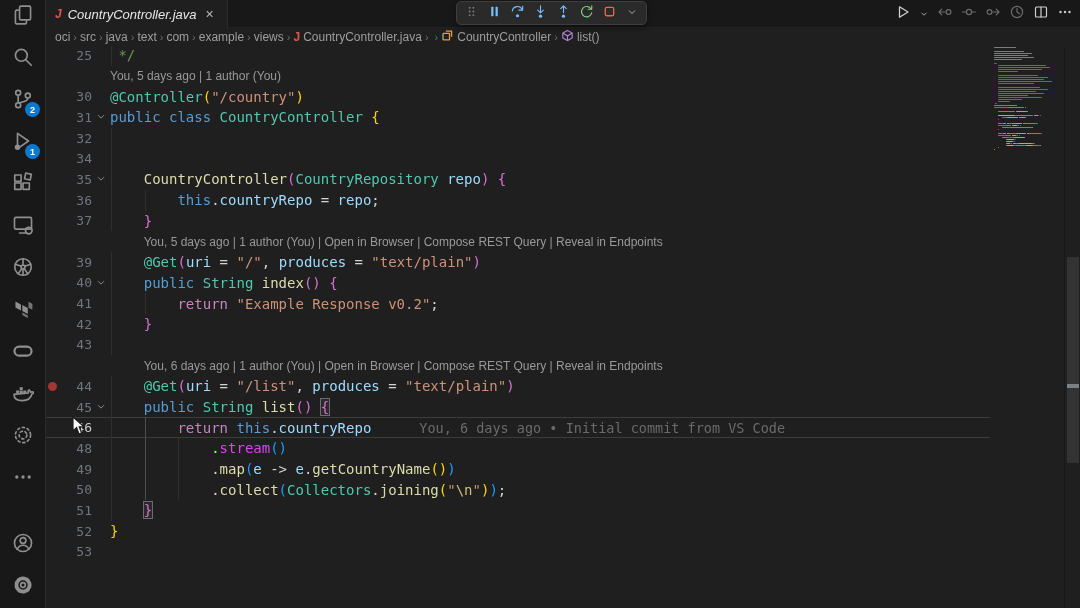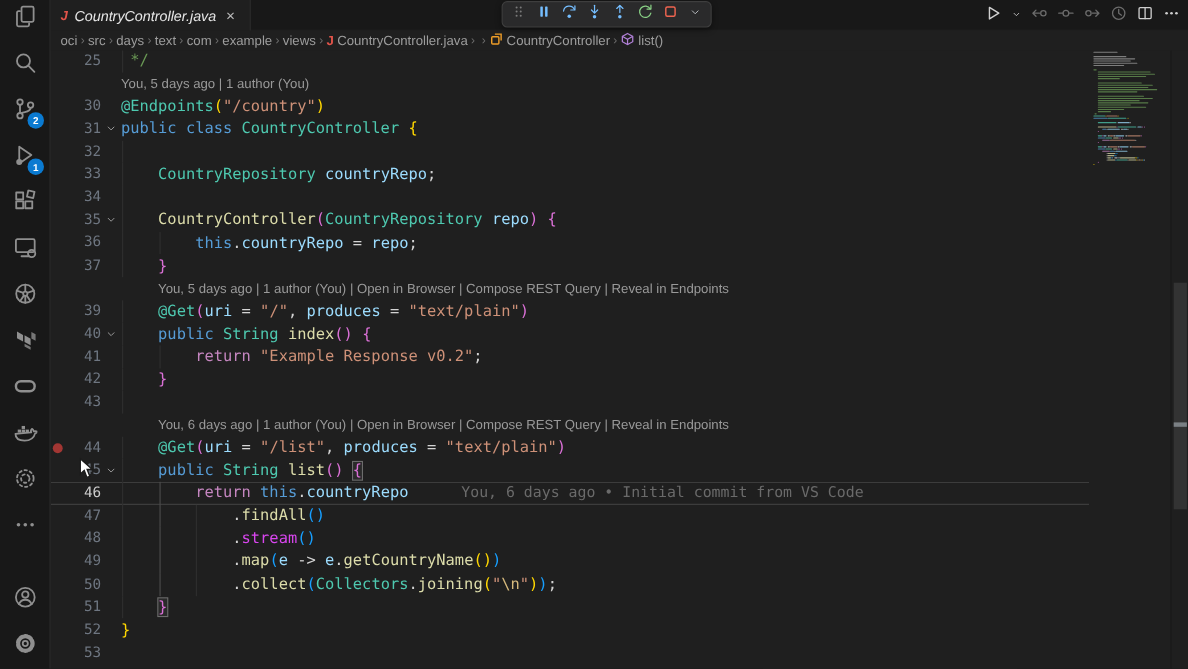--- a/index.html
+++ b/index.html
@@ -330,21 +330,21 @@
   <div id="breadcrumbs">
       <span class="bc-item">
         <span>oci</span>
       </span>
       <span class="bc-sep">›</span>
       <span class="bc-item">
         <span>src</span>
       </span>
       <span class="bc-sep">›</span>
       <span class="bc-item">
-        <span>days</span>
+        <span>java</span>
       </span>
       <span class="bc-sep">›</span>
       <span class="bc-item">
         <span>text</span>
       </span>
       <span class="bc-sep">›</span>
       <span class="bc-item">
         <span>com</span>
       </span>
       <span class="bc-sep">›</span>
@@ -388,21 +388,21 @@
           <div class="cell-fold"></div>
           <div class="cell-code"><span style="color: rgb(106, 153, 85);"> */</span></div>
         </div>
         <div class="row">
           <span class="lens" style="margin-left: 64px;">You, 5 days ago | 1 author (You)</span>
         </div>
         <div class="row">
           <div class="cell-bp"></div>
           <div class="cell-num">30</div>
           <div class="cell-fold"></div>
-          <div class="cell-code"><span style="color: rgb(78, 201, 176);">@Endpoints</span><span style="color: rgb(255, 215, 0);">(</span><span style="color: rgb(206, 145, 120);">"/country"</span><span style="color: rgb(255, 215, 0);">)</span></div>
+          <div class="cell-code"><span style="color: rgb(78, 201, 176);">@Controller</span><span style="color: rgb(255, 215, 0);">(</span><span style="color: rgb(206, 145, 120);">"/country"</span><span style="color: rgb(255, 215, 0);">)</span></div>
         </div>
         <div class="row">
           <div class="cell-bp"></div>
           <div class="cell-num">31</div>
           <div class="cell-fold">
             <svg width="12" height="12" viewBox="0 0 16 16" fill="none" stroke="#9a9a9a" stroke-width="1.2" stroke-linecap="round" stroke-linejoin="round">
               <path d="M4.5 6 L8 9.5 L11.5 6" stroke="#9a9a9a"></path>
             </svg>
           </div>
           <div class="cell-code"><span style="color: rgb(86, 156, 214);">public class </span><span style="color: rgb(78, 201, 176);">CountryController</span><span style="color: rgb(212, 212, 212);"> </span><span style="color: rgb(255, 215, 0);">{</span></div>
@@ -410,27 +410,20 @@
         <div class="row">
           <div class="guide" style="left: 65px;"></div>
           <div class="cell-bp"></div>
           <div class="cell-num">32</div>
           <div class="cell-fold"></div>
           <div class="cell-code"></div>
         </div>
         <div class="row">
           <div class="guide" style="left: 65px;"></div>
           <div class="cell-bp"></div>
-          <div class="cell-num">33</div>
-          <div class="cell-fold"></div>
-          <div class="cell-code"><span style="color: rgb(212, 212, 212);">    </span><span style="color: rgb(78, 201, 176);">CountryRepository</span><span style="color: rgb(212, 212, 212);"> </span><span style="color: rgb(156, 220, 254);">countryRepo</span><span style="color: rgb(212, 212, 212);">;</span></div>
-        </div>
-        <div class="row">
-          <div class="guide" style="left: 65px;"></div>
-          <div class="cell-bp"></div>
           <div class="cell-num">34</div>
           <div class="cell-fold"></div>
           <div class="cell-code"></div>
         </div>
         <div class="row">
           <div class="guide" style="left: 65px;"></div>
           <div class="cell-bp"></div>
           <div class="cell-num">35</div>
           <div class="cell-fold">
             <svg width="12" height="12" viewBox="0 0 16 16" fill="none" stroke="#9a9a9a" stroke-width="1.2" stroke-linecap="round" stroke-linejoin="round">
@@ -520,29 +513,20 @@
           </div>
           <div class="cell-code"><span style="color: rgb(212, 212, 212);">    </span><span style="color: rgb(86, 156, 214);">public </span><span style="color: rgb(78, 201, 176);">String</span><span style="color: rgb(212, 212, 212);"> </span><span style="color: rgb(220, 220, 170);">list</span><span style="color: rgb(218, 112, 214);">(</span><span style="color: rgb(218, 112, 214);">)</span><span style="color: rgb(212, 212, 212);"> </span><span class="tok-box" style="color: rgb(218, 112, 214);">{</span></div>
         </div>
         <div class="row cur">
           <div class="guide" style="left: 65px;"></div>
           <div class="guide active" style="left: 98.72px;"></div>
           <div class="cell-bp"></div>
           <div class="cell-num">46</div>
           <div class="cell-fold"></div>
           <div class="cell-code"><span style="color: rgb(212, 212, 212);">        </span><span style="color: rgb(197, 134, 192);">return </span><span style="color: rgb(86, 156, 214);">this</span><span style="color: rgb(212, 212, 212);">.</span><span style="color: rgb(156, 220, 254);">countryRepo</span><span class="blame">You, 6 days ago • Initial commit from VS Code</span></div>
-        </div>
-        <div class="row">
-          <div class="guide" style="left: 65px;"></div>
-          <div class="guide active" style="left: 98.72px;"></div>
-          <div class="guide" style="left: 132.44px;"></div>
-          <div class="cell-bp"></div>
-          <div class="cell-num">47</div>
-          <div class="cell-fold"></div>
-          <div class="cell-code"><span style="color: rgb(212, 212, 212);">            </span><span style="color: rgb(212, 212, 212);">.</span><span style="color: rgb(220, 220, 170);">findAll</span><span style="color: rgb(23, 159, 255);">(</span><span style="color: rgb(23, 159, 255);">)</span></div>
         </div>
         <div class="row">
           <div class="guide" style="left: 65px;"></div>
           <div class="guide active" style="left: 98.72px;"></div>
           <div class="guide" style="left: 132.44px;"></div>
           <div class="cell-bp"></div>
           <div class="cell-num">48</div>
           <div class="cell-fold"></div>
           <div class="cell-code"><span style="color: rgb(212, 212, 212);">            </span><span style="color: rgb(212, 212, 212);">.</span><span style="color: #d946ef;">stream</span><span style="color: rgb(23, 159, 255);">(</span><span style="color: rgb(23, 159, 255);">)</span></div>
         </div>

